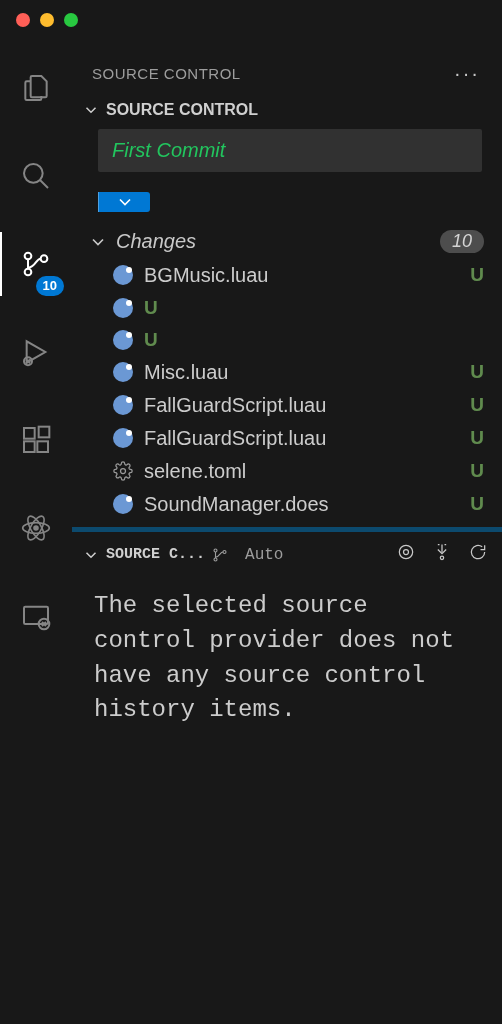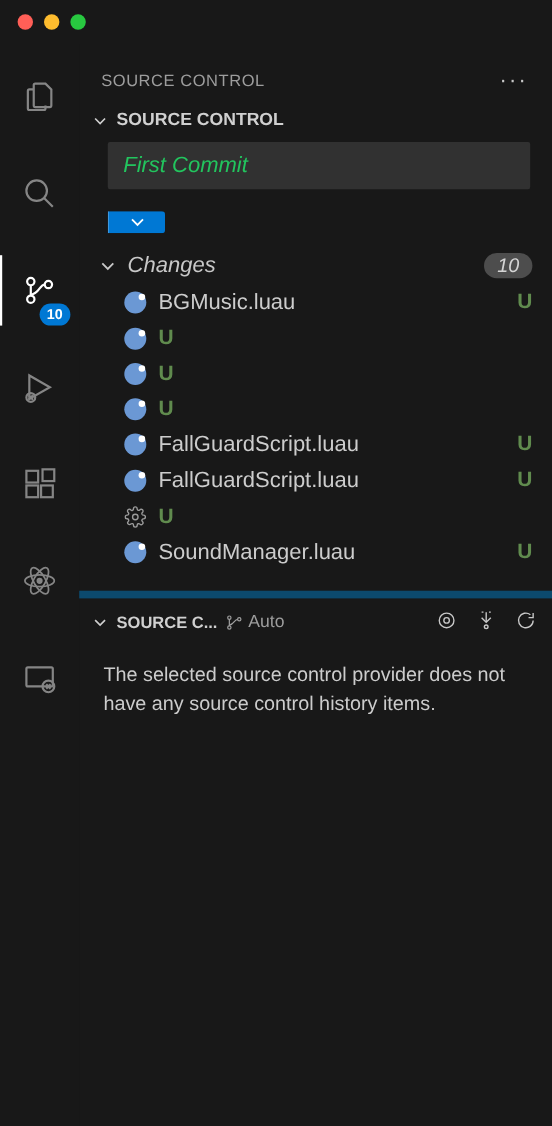--- a/index.html
+++ b/index.html
@@ -195,55 +195,56 @@
     top: 2px; right: 1px;
   }
   .gear-icon { color: #9a9a9a; }
   .file-name { flex: 1; white-space: nowrap; overflow: hidden; text-overflow: ellipsis; }
   .file-status {
     color: #608b4e;
     font-weight: 700;
     font-size: 19px;
   }
   .graph-section {
-    border-top: 7px solid #0c4a6e;
-    margin-top: 18px;
+    border-top: 5px solid #0c4a6e;
+    margin-top: 6px;
+    font-family: Liberation Mono, monospace;
   }
   .graph-header {
     display: flex;
     align-items: center;
     padding: 10px 14px 6px 10px;
     gap: 6px;
     font-size: 15px;
     font-weight: 700;
     color: #d0d0d0;
   }
   .graph-header .title {
     white-space: nowrap;
     overflow: hidden;
     text-overflow: ellipsis;
     max-width: 120px;
     cursor: pointer;
   }
   .graph-header .auto {
-    display: flex; align-items: flex-start; gap: 4px;
+    display: flex; align-items: flex-start; gap: 16px;
     color: #9d9d9d;
     font-weight: 400;
     font-size: 16px;
     cursor: pointer;
     flex: 1;
   }
   .graph-header .actions {
     display: flex; gap: 16px; align-items: center;
     color: #c8c8c8;
   }
   .graph-header .actions span { cursor: pointer; }
   .graph-message {
     padding: 16px 22px;
-    font-size: 18px;
+    font-size: 24px;
     line-height: 1.45;
     color: #cccccc;
   }
   .chevron { display: inline-flex; }
   .action-icon svg { width: 20px; height: 20px; }
 </style>
 </head>
 <body>
 
 <div class="titlebar">
@@ -373,20 +374,21 @@
         <div class="file-row">
           <span class="file-icon">
             <span class="luau-icon"></span>
           </span>
           <span class="file-status">U</span>
         </div>
         <div class="file-row">
           <span class="file-icon">
             <span class="luau-icon"></span>
           </span>
+          <span class="file-name">Misc.luau</span>
           <span class="file-status">U</span>
         </div>
         <div class="file-row">
           <span class="file-icon">
             <span class="luau-icon"></span>
           </span>
           <span class="file-name">FallGuardScript.luau</span>
           <span class="file-status">U</span>
         </div>
         <div class="file-row">
@@ -396,27 +398,28 @@
           <span class="file-name">FallGuardScript.luau</span>
           <span class="file-status">U</span>
         </div>
         <div class="file-row">
           <span class="file-icon gear-icon">
             <svg width="20" height="20" viewBox="0 0 24 24" fill="none" stroke="currentColor" stroke-width="1.5">
               <circle cx="12" cy="12" r="3"></circle>
               <path d="M19.4 15a1.7 1.7 0 0 0 .34 1.87l.06.06a2 2 0 1 1-2.83 2.83l-.06-.06a1.7 1.7 0 0 0-1.87-.34 1.7 1.7 0 0 0-1 1.56V21a2 2 0 1 1-4 0v-.09a1.7 1.7 0 0 0-1-1.56 1.7 1.7 0 0 0-1.87.34l-.06.06A2 2 0 1 1 4.28 16.9l.06-.06a1.7 1.7 0 0 0 .34-1.87 1.7 1.7 0 0 0-1.56-1H3a2 2 0 1 1 0-4h.09a1.7 1.7 0 0 0 1.56-1 1.7 1.7 0 0 0-.34-1.87l-.06-.06A2 2 0 1 1 7.1 4.28l.06.06a1.7 1.7 0 0 0 1.87.34H9a1.7 1.7 0 0 0 1-1.56V3a2 2 0 1 1 4 0v.09a1.7 1.7 0 0 0 1 1.56 1.7 1.7 0 0 0 1.87-.34l.06-.06A2 2 0 1 1 19.72 7.1l-.06.06a1.7 1.7 0 0 0-.34 1.87V9a1.7 1.7 0 0 0 1.56 1H21a2 2 0 1 1 0 4h-.09a1.7 1.7 0 0 0-1.56 1z"></path>
             </svg>
           </span>
-          <span class="file-status">U</span>
-        </div>
-        <div class="file-row">
-          <span class="file-icon">
-            <span class="luau-icon"></span>
-          </span>
-          <span class="file-name">SoundManager.luau</span>
+          <span class="file-name">selene.toml</span>
+          <span class="file-status">U</span>
+        </div>
+        <div class="file-row">
+          <span class="file-icon">
+            <span class="luau-icon"></span>
+          </span>
+          <span class="file-name">SoundManager.does</span>
           <span class="file-status">U</span>
         </div>
       </div>
 
     <div class="graph-section">
       <div class="graph-header">
         <span class="chevron">
           <svg width="18" height="18" viewBox="0 0 24 24" fill="none" stroke="currentColor" stroke-width="2">
               <path d="m6 9 6 6 6-6"></path>
             </svg>

